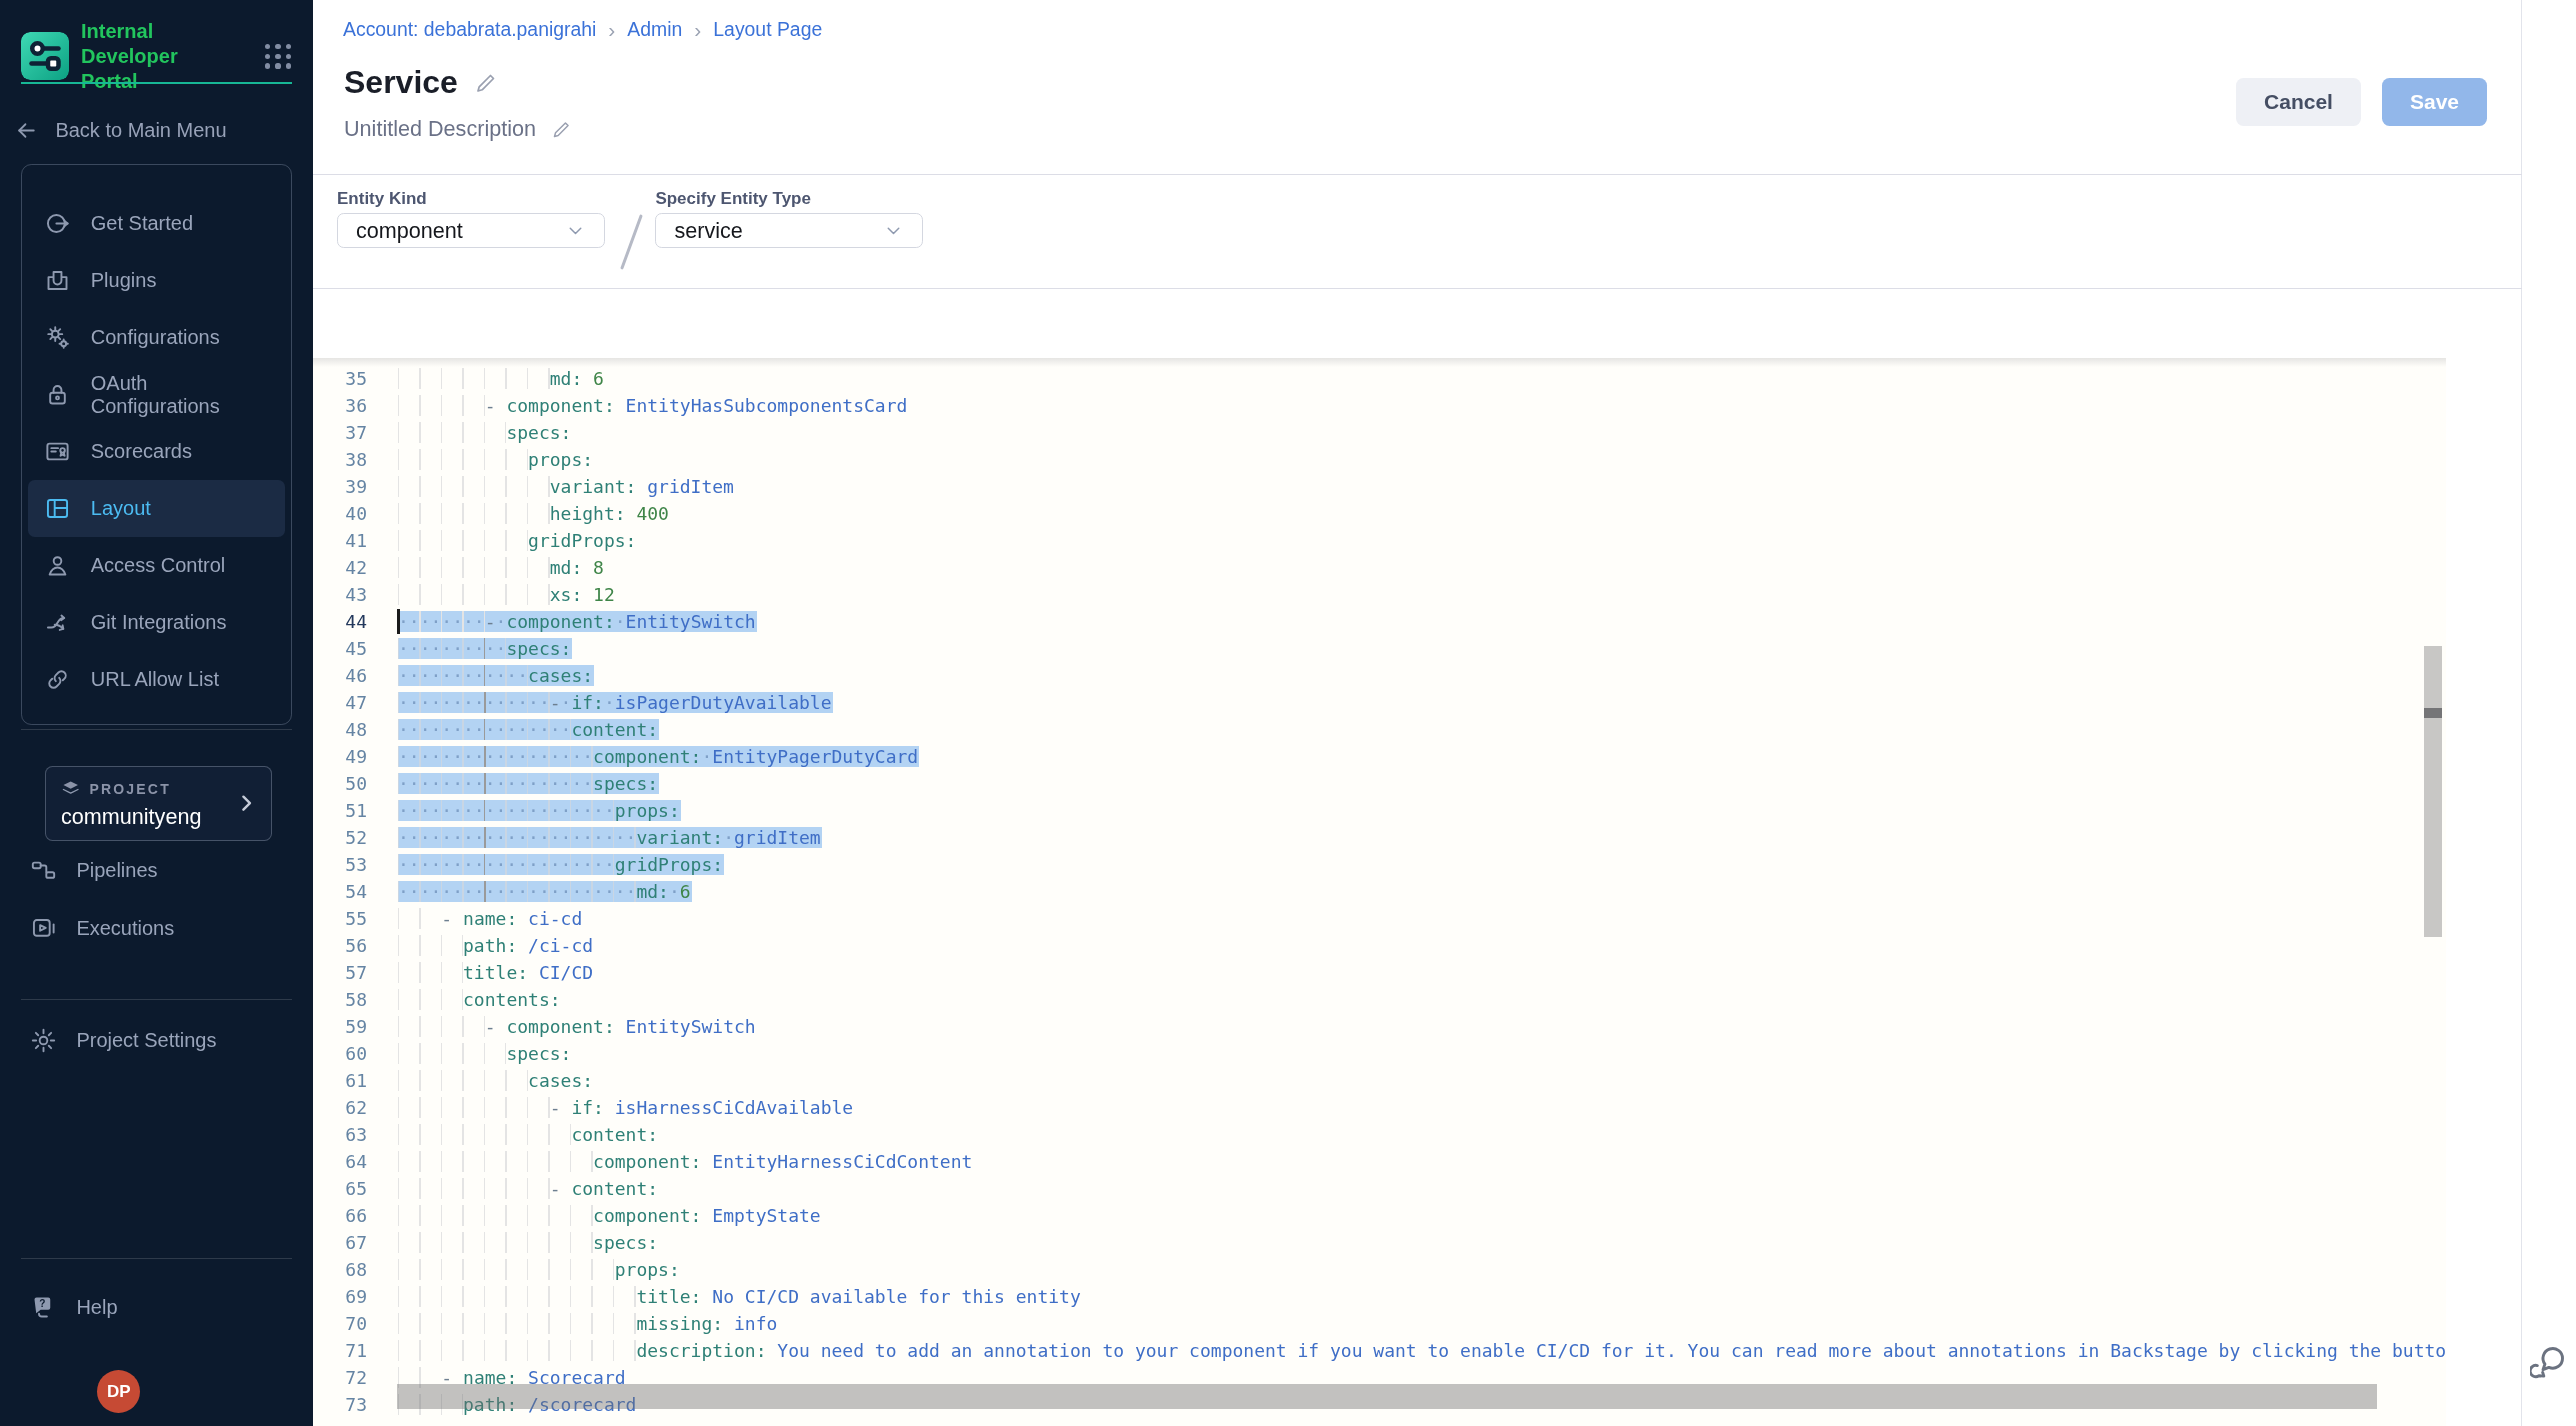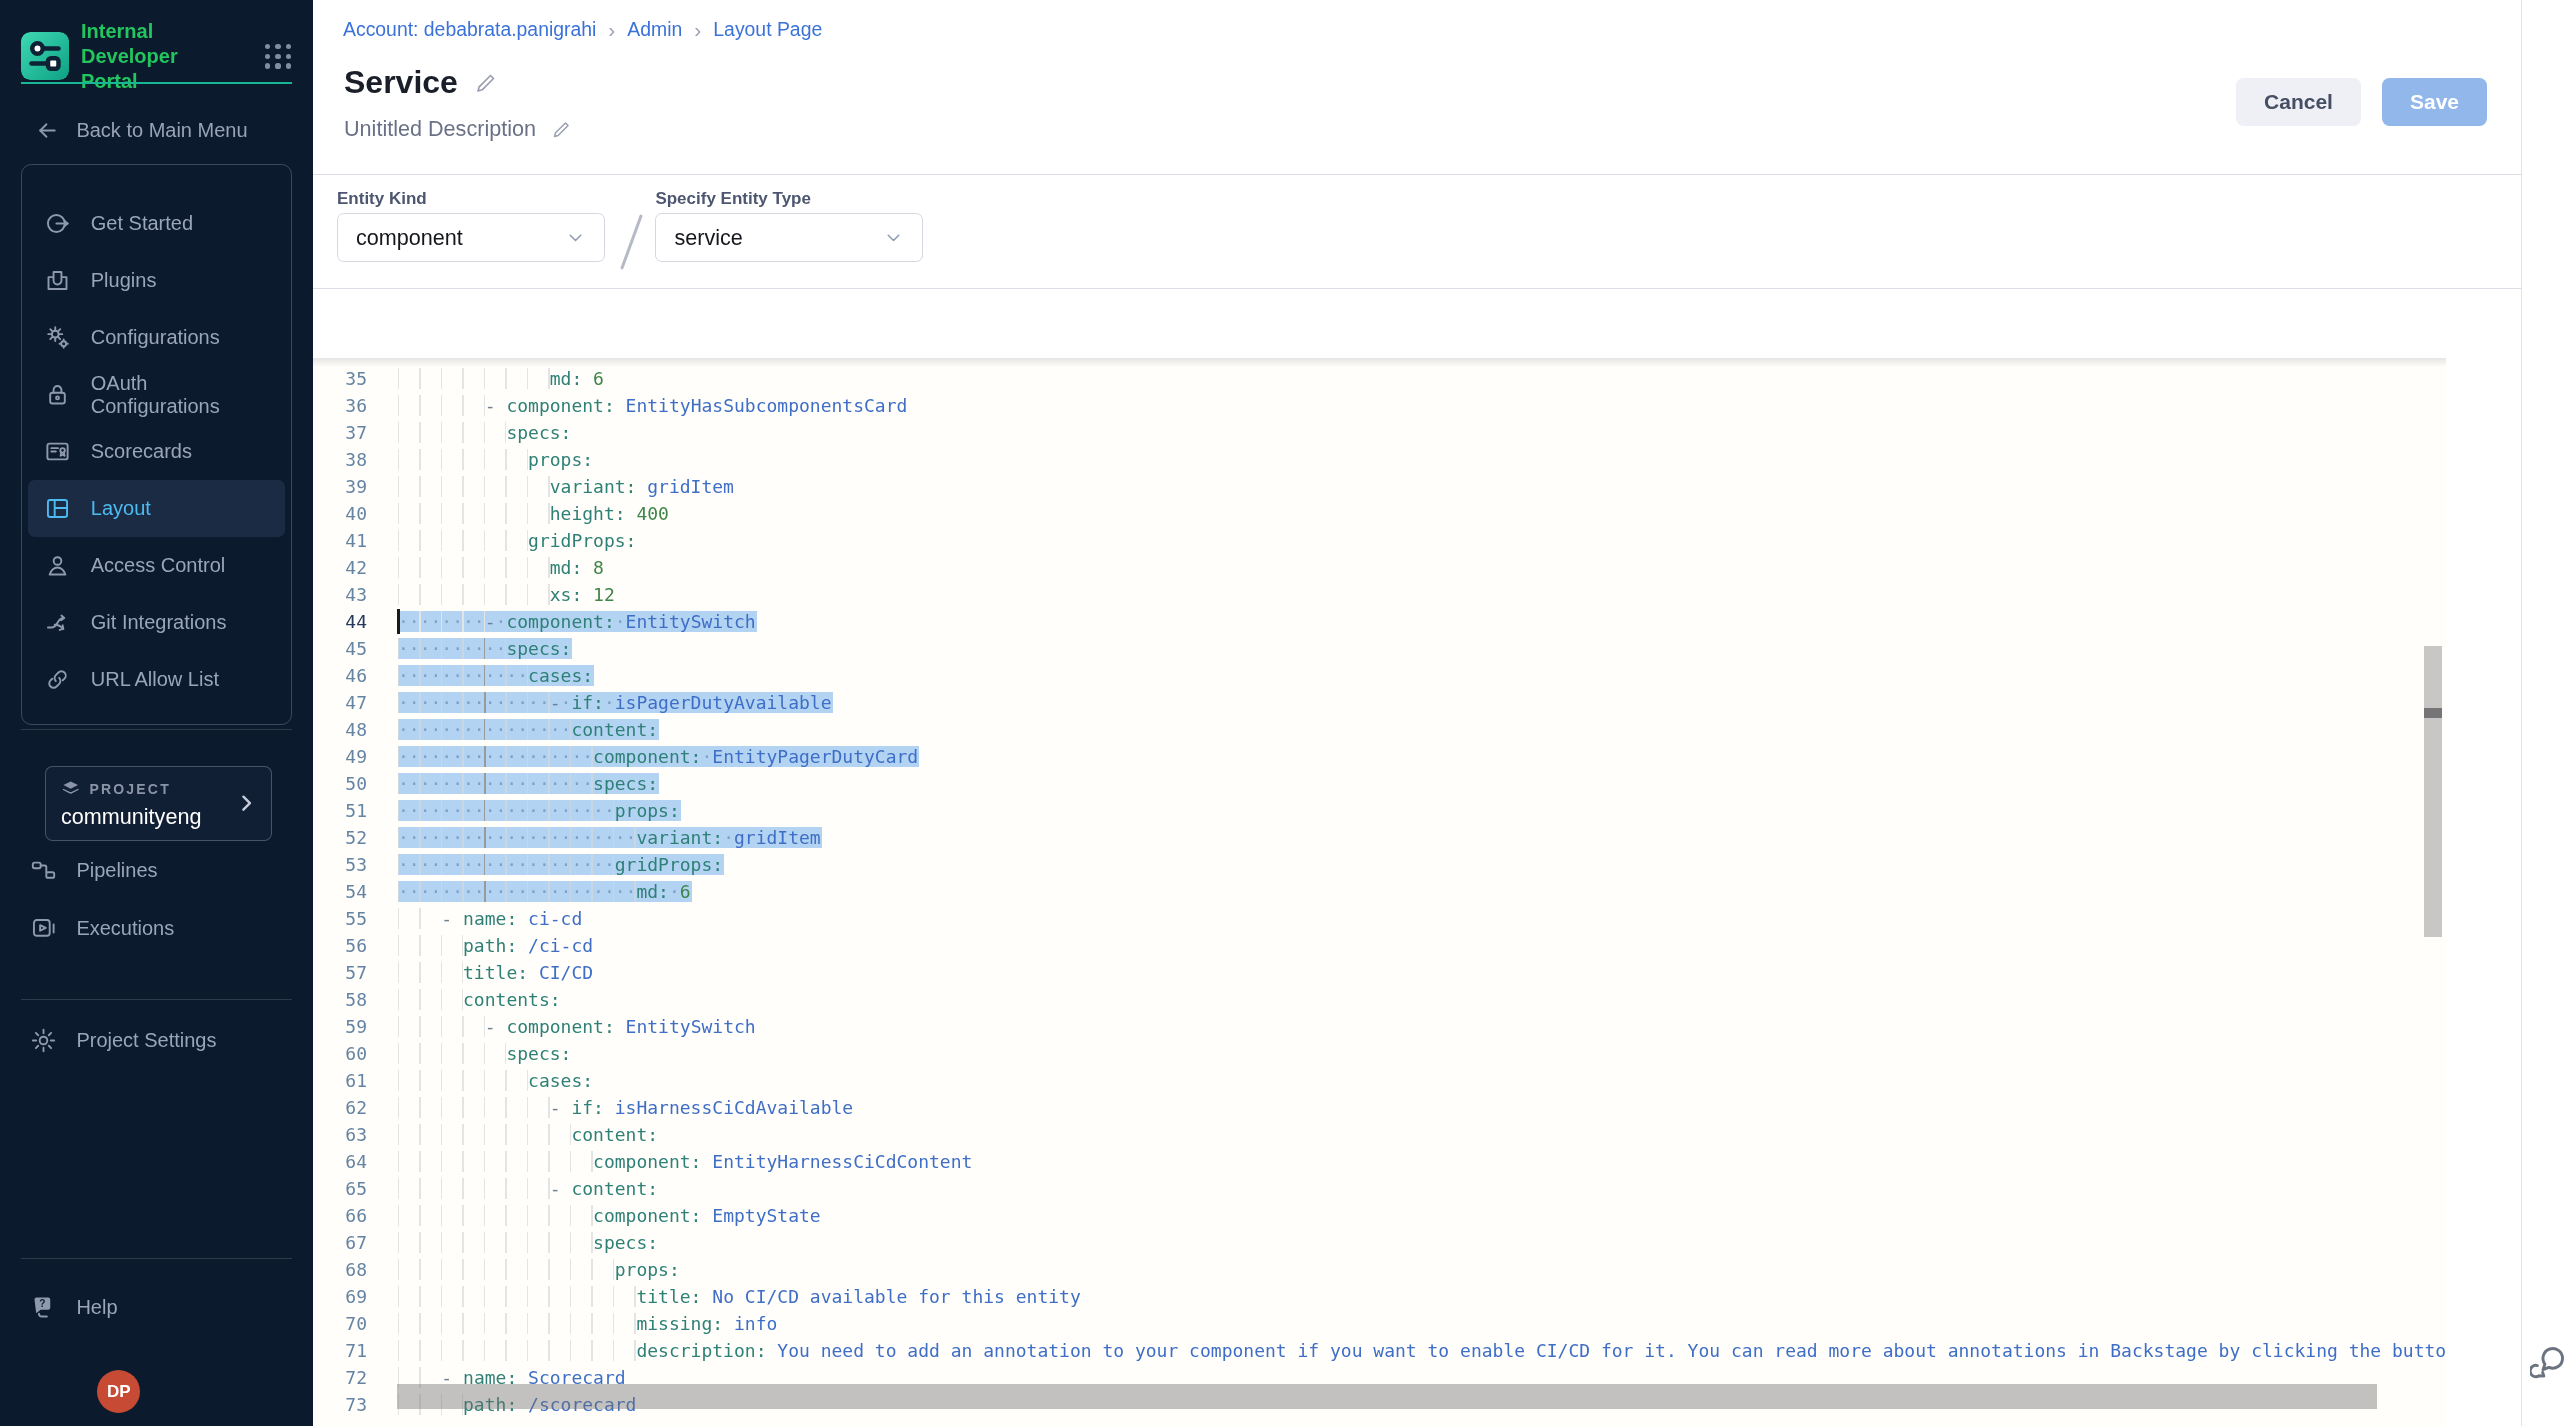--- a/index.html
+++ b/index.html
@@ -7,21 +7,21 @@
   body { font-family:"Liberation Sans", sans-serif; background:#ffffff; overflow:hidden; position:relative; }
 
   
   .sidebar { position:absolute; left:0; top:0; width:313px; height:1427px; background:#0c1a2d; color:#9aa5bb; }
   .logo-row { position:absolute; left:21px; top:19.4px; width:271px; display:flex; align-items:center; }
   .logo-tile { width:48px; height:48px; border-radius:9px; flex:none; }
   .logo-title { margin-left:12px; color:#22c55e; font-weight:700; font-size:20px; line-height:24.6px; width:157px; }
   .grid-icon { margin-left:auto; width:28px; height:28px; display:grid; grid-template-columns:repeat(3,1fr); gap:4.5px; align-content:center; justify-items:center; cursor:pointer; }
   .grid-icon i { width:5.2px; height:5.2px; border-radius:50%; background:#828da3; }
   .teal-rule { position:absolute; left:21px; top:82px; width:271px; height:2.2px; background:#17b795; }
-  .back-row { position:absolute; left:35px; top:118px; display:flex; align-items:center; gap:16.4px; color:#98a2b8; font-size:20px; cursor:pointer; }
+  .back-row { position:absolute; left:14px; top:118px; display:flex; align-items:center; gap:16.4px; color:#98a2b8; font-size:20px; cursor:pointer; }
   .nav-panel { position:absolute; left:21px; top:164px; width:271px; border:0.7px solid rgba(150,162,186,0.35); border-radius:10.4px; padding:30px 6px 16.4px 6px; }
   .nav-item { height:57px; display:flex; align-items:center; gap:19.4px; padding:0 16.4px; font-size:20px; color:#9aa5bb; border-radius:6.7px; cursor:pointer; }
   .nav-item svg { flex:none; }
   .nav-item.active { background:#1b2b44; color:#4cbbf1; }
   .nav-item.active svg { stroke:#4cbbf1; }
   .side-div { position:absolute; left:21px; width:271px; height:0.7px; background:rgba(255,255,255,0.14); }
   .project-card { position:absolute; left:45px; top:766px; width:227px; height:75px; background:#111f35; border:0.7px solid rgba(170,180,200,0.35); border-radius:7.5px; padding:12px 15px; cursor:pointer; }
   .project-label { display:flex; align-items:center; gap:9px; color:#8b93a8; font-size:14px; font-weight:700; letter-spacing:2.2px; }
   .project-name { color:#ffffff; font-size:21.6px; margin-top:6px; }
   .project-chevron { position:absolute; right:13.4px; top:25px; color:#c5cbd8; }
@@ -40,21 +40,21 @@
   .desc-row { position:absolute; left:31px; top:116px; display:flex; align-items:center; gap:15px; }
   .page-desc { font-size:21.6px; color:#6a7187; }
   .actions { position:absolute; top:78px; right:34px; display:flex; gap:21px; }
   .btn { height:48px; border:none; border-radius:7.5px; font-family:"Liberation Sans",sans-serif; font-size:21px; font-weight:700; padding:0 28px; cursor:pointer; }
   .btn.cancel { background:#eef0f5; color:#454e63; }
   .btn.save { background:#92b7ea; color:#ffffff; }
   .hdiv { position:absolute; left:0; width:2209px; height:0.7px; background:#dcdde6; }
   .entity-row { position:absolute; left:24px; top:189px; display:flex; align-items:flex-start; }
   .field { display:flex; flex-direction:column; }
   .field-label { font-size:17px; font-weight:700; color:#4d5670; margin-bottom:4px; }
-  .select { width:268px; height:49px; border:0.7px solid #d4d7e0; border-radius:6.7px; background:#fff; display:flex; align-items:center; padding:0 18px; font-size:21.6px; color:#15171c; cursor:pointer; }
+  .select { width:268px; height:35px; border:0.7px solid #d4d7e0; border-radius:6.7px; background:#fff; display:flex; align-items:center; padding:0 18px; font-size:21.6px; color:#15171c; cursor:pointer; }
   .select .chev { margin-left:auto; color:#8f96a6; }
   .slash { width:3px; height:58px; background:#b6bac6; border-radius:1.5px; transform:rotate(20deg); margin:24px 22.4px 0 25px; }
 
   
   .editor { position:absolute; left:0; top:358px; width:2133px; height:1069px; background:#fffefa; overflow:hidden; }
   .editor::before { content:""; position:absolute; left:0; top:0; width:100%; height:9px; background:linear-gradient(to bottom, rgba(60,60,70,0.13), rgba(60,60,70,0)); z-index:5; }
   .code-area { position:absolute; left:0; top:6.7px; width:100%; font-family:"DejaVu Sans Mono", monospace; font-size:18px; }
   .code-line { display:flex; height:27px; line-height:27px; }
   .gutter { width:54px; flex:none; text-align:right; color:#6584a3; font-size:18px; }
   .gutter.act { color:#24395c; }

